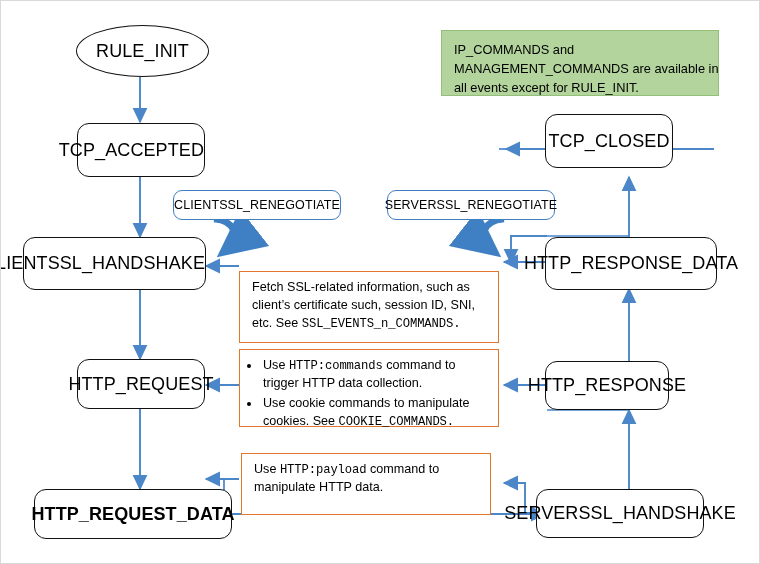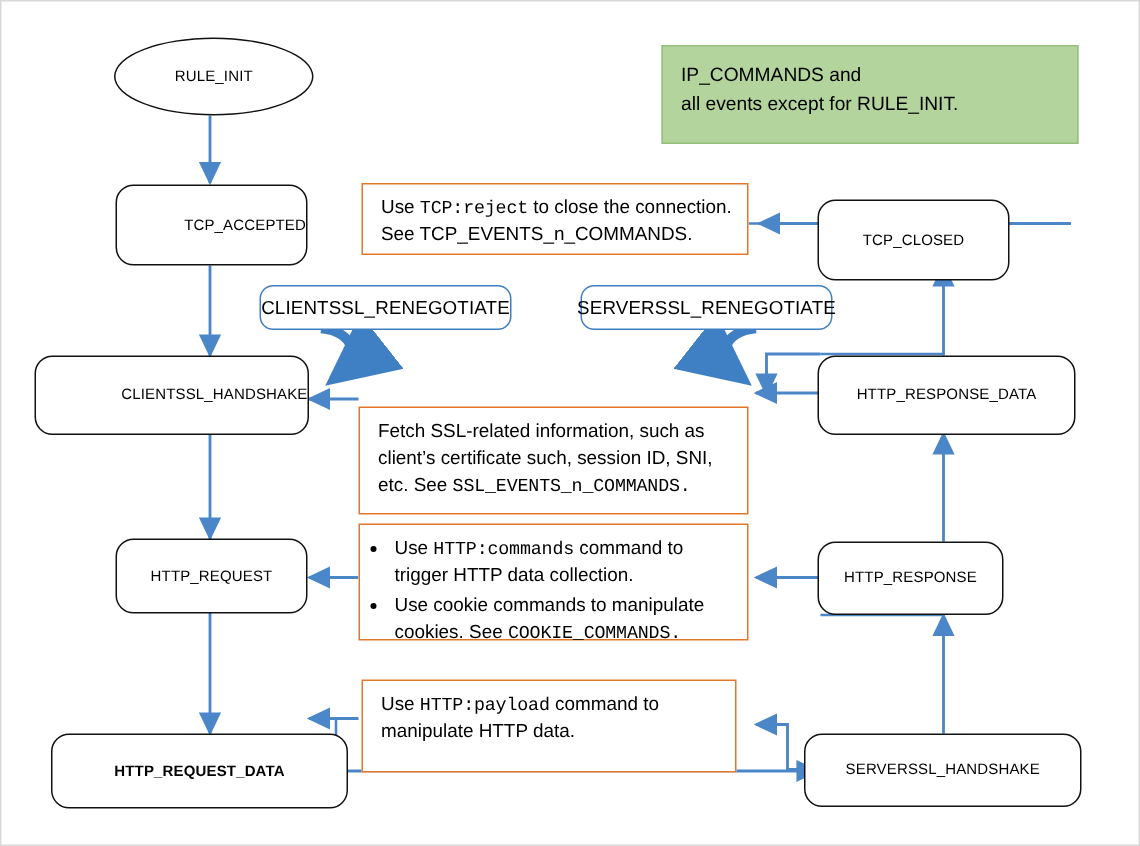--- a/index.html
+++ b/index.html
@@ -9,21 +9,21 @@
     background:#ffffff;
     border:1px solid #d9d9d9;
     box-sizing:border-box;
     overflow:hidden;
   }
   svg.layer{position:absolute;left:0;top:0;width:760px;height:564px;}
   .node{
     position:absolute;box-sizing:border-box;
     border:1.6px solid #111111;border-radius:12px;background:#ffffff;
     display:flex;align-items:center;justify-content:center;
-    text-align:center;color:#000000;font-size:10px;letter-spacing:.1px;
+    text-align:center;color:#000000;font-size:18px;letter-spacing:.1px;
     z-index:3;
   }
   .node.ellipse{border-radius:50%;}
   .node.reneg{border:1.6px solid #3f7fc1;border-radius:9px;font-size:12.5px;}
   .note{
     position:absolute;box-sizing:border-box;
     border:1.6px solid #e2762a;background:#ffffff;
     color:#000000;font-size:12.6px;line-height:1.42;
     padding:7px 10px 6px 12px;z-index:4;
   }
@@ -105,53 +105,50 @@
   </div>
 
   <div class="node" style="left:76px;top:358px;width:128px;height:50px;">
     <span>HTTP_REQUEST</span>
   </div>
 
   <div class="node" style="left:33px;top:488px;width:198px;height:50px;font-weight:bold;">
     <span>HTTP_REQUEST_DATA</span>
   </div>
 
-  <div class="node" style="left:544px;top:132px;width:128px;height:54px;">
+  <div class="node" style="left:544px;top:113px;width:128px;height:54px;">
     <span>TCP_CLOSED</span>
   </div>
 
   <div class="node" style="left:544px;top:236px;width:172px;height:53px;">
     <span>HTTP_RESPONSE_DATA</span>
   </div>
 
   <div class="node" style="left:544px;top:360px;width:124px;height:49px;">
     <span>HTTP_RESPONSE</span>
   </div>
 
-  <div class="node" style="left:535px;top:488px;width:185px;height:49px;">
+  <div class="node" style="left:535px;top:488px;width:168px;height:49px;">
     <span>SERVERSSL_HANDSHAKE</span>
   </div>
 
   <div class="node reneg" style="left:172px;top:189px;width:168px;height:30px;">
     <span>CLIENTSSL_RENEGOTIATE</span>
   </div>
 
   <div class="node reneg" style="left:386px;top:189px;width:168px;height:30px;">
     <span>SERVERSSL_RENEGOTIATE</span>
   </div>
 
   <div class="greenbox" style="left:440px;top:17px;width:278px;height:66px;">
     <span class="ln">IP_COMMANDS and</span>
+    <span class="ln">MANAGEMENT_COMMANDS are available in</span>
     <span class="ln">all events except for RULE_INIT.</span>
   </div>
 
-  <div class="note" style="left:240px;top:121px;width:258px;height:48px;">
-    <span class="ln"><span>Use </span><span class="mono">TCP:reject</span><span> to close the connection.</span></span>
-    <span class="ln">See TCP_EVENTS_n_COMMANDS.</span>
-  </div>
 
   <div class="note" style="left:238px;top:238px;width:260px;height:72px;margin-top:32px;">
     <span class="ln">Fetch SSL-related information, such as</span>
     <span class="ln">client’s certificate such, session ID, SNI,</span>
     <span class="ln"><span>etc. See </span><span class="mono">SSL_EVENTS_n_COMMANDS.</span></span>
   </div>
 
   <div class="note" style="left:238px;top:348px;width:260px;height:78px;padding-left:6px;">
     <ul>
       <li><span>Use </span><span class="mono">HTTP:commands</span><span> command to trigger HTTP data collection.</span></li>

